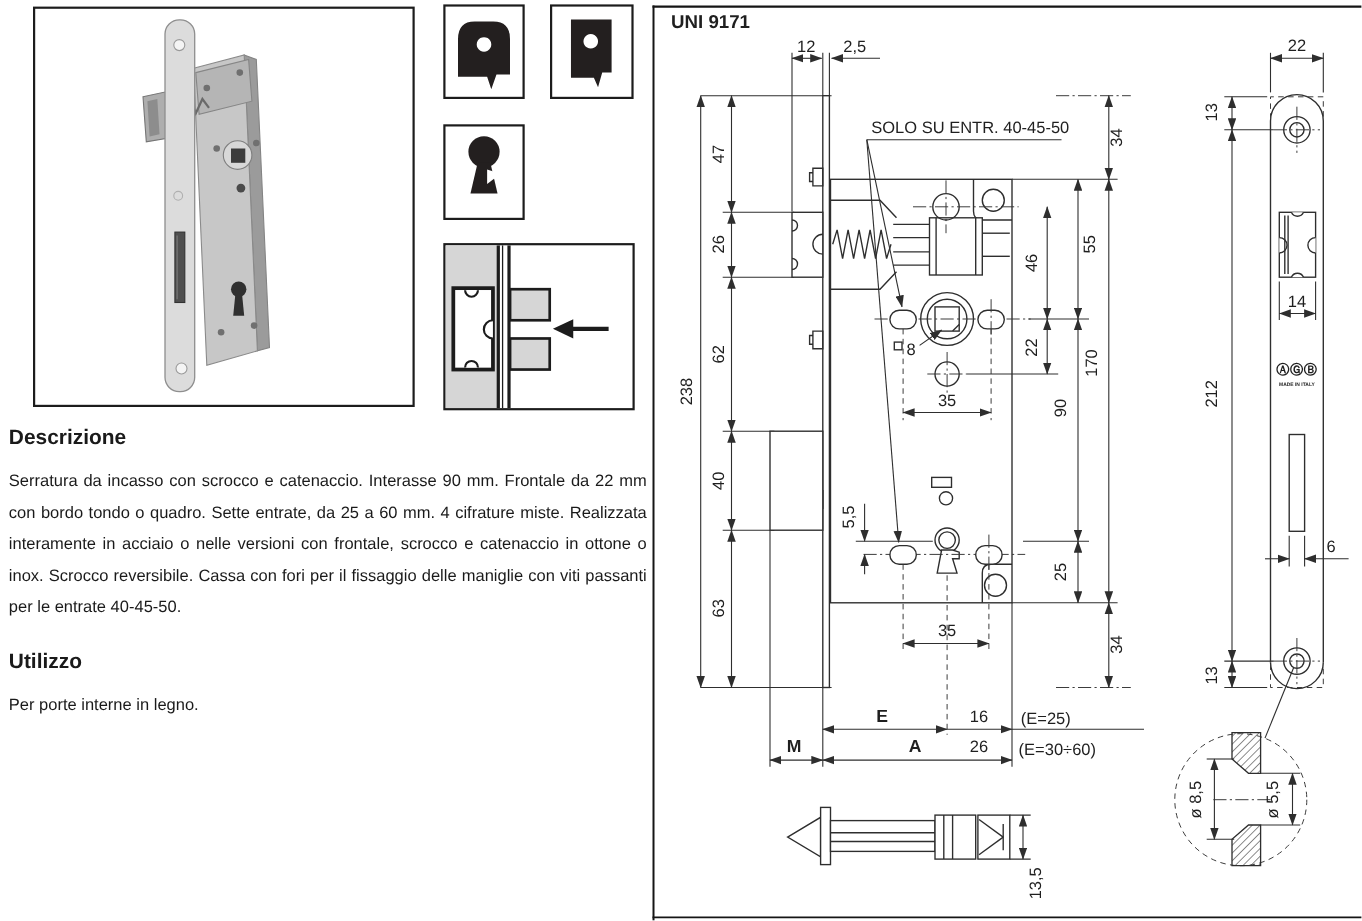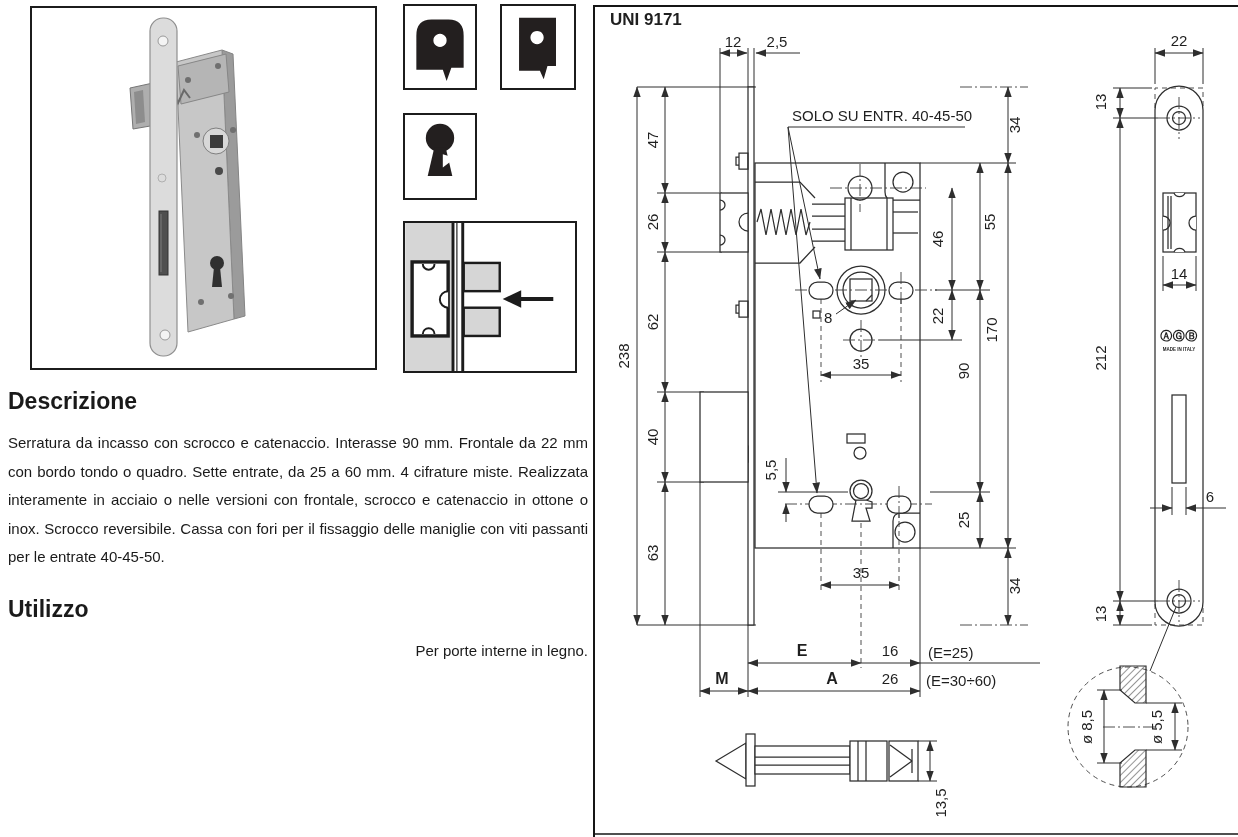--- a/index.html
+++ b/index.html
@@ -1,22 +1,22 @@
 <!DOCTYPE html>
 <html><head>
 <meta charset="utf-8">
 <style>
   html,body{margin:0;padding:0;background:#fff;}
   #page{position:relative;width:1238px;height:837px;background:#fff;overflow:hidden;
         font-family:"Liberation Sans",sans-serif;color:#1a1a1a;}
   .box{position:absolute;border:2px solid #1c1c1c;background:#fff;box-sizing:border-box;}
   #desc{position:absolute;left:8px;top:388px;width:580px;}
-  #desc h3{font-size:23px;font-weight:bold;margin:0 0 14px 0;}
+  #desc h3{font-size:19px;font-weight:bold;margin:0 0 14px 0;}
   #desc p{font-size:15px;line-height:28.5px;margin:0 0 18px 0;text-align:justify;}
-  #desc p.last{text-align:right;}
+  #desc p.last{text-align:left;}
   #uses-h{margin-top:24px !important;}
   svg text{fill:#1f1f1f;}
   .dim{font-size:15px;}
   .dimb{font-size:16px;font-weight:bold;}
   .title-t{font-size:17px;font-weight:bold;}
   .tiny{font-size:4.5px;font-weight:bold;}
   .brandt{font-size:12px;font-weight:bold;letter-spacing:0.5px;}
   .ln{stroke:#2e2e2e;stroke-width:1.25;fill:none;}
   .lnf{stroke:#2e2e2e;stroke-width:1.25;fill:#fff;}
   .dl{stroke:#2e2e2e;stroke-width:1;fill:none;}

